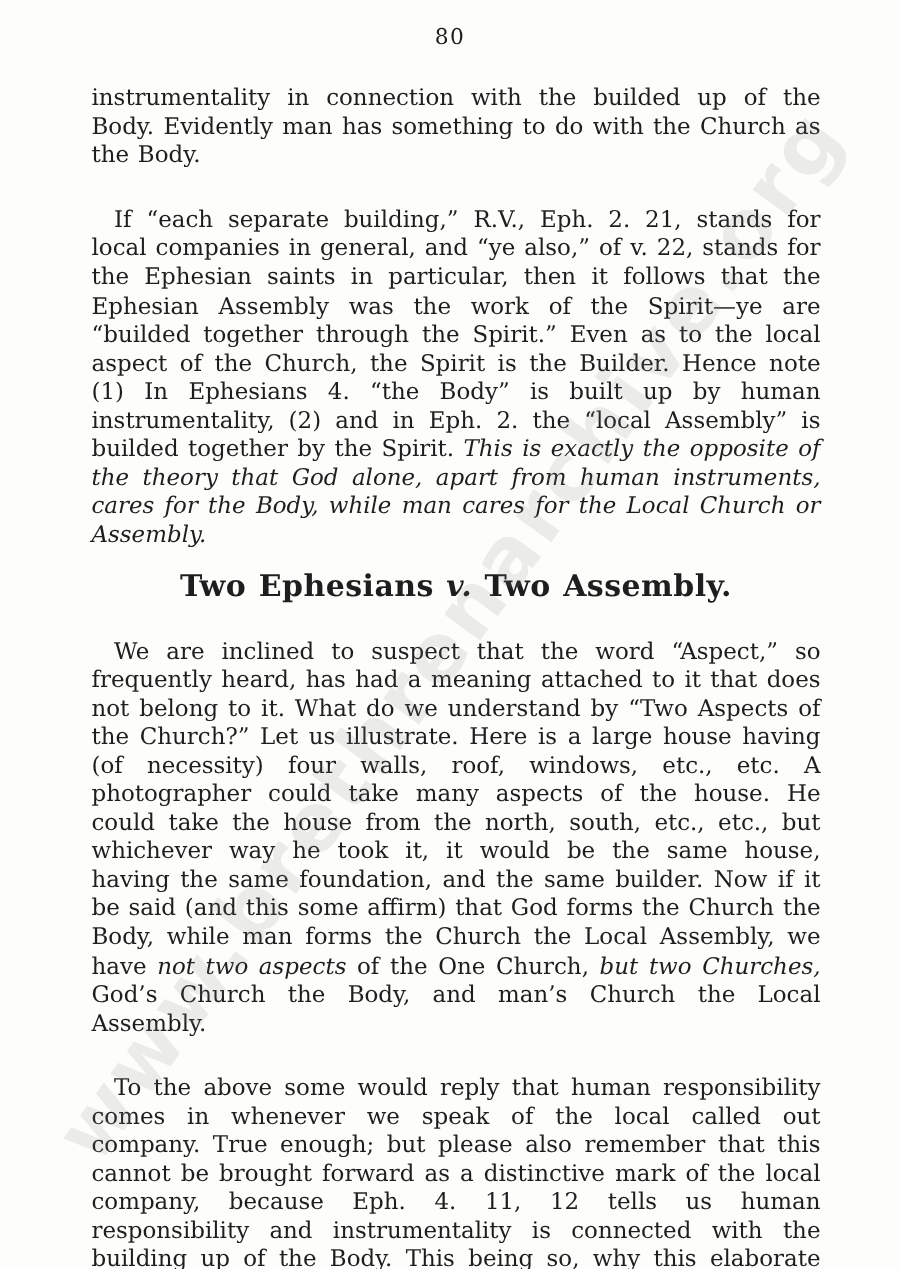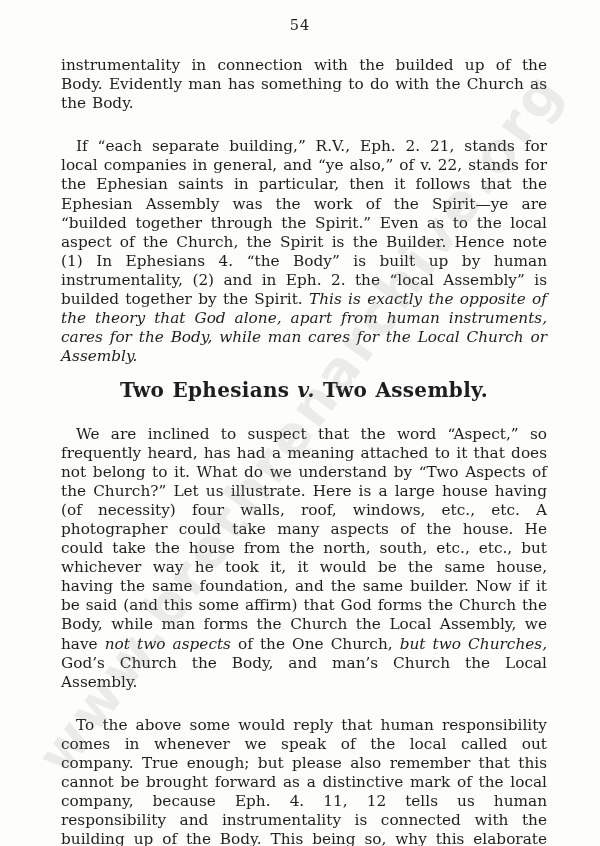--- a/index.html
+++ b/index.html
@@ -68,21 +68,21 @@
     user-select: none;
     z-index: 3;
   }
 </style>
 </head>
 <body>
 
 <div class="page">
   <div class="watermark">www.brethrenarchive.org</div>
 
-  <div class="page-number">54</div>
+  <div class="page-number">80</div>
 
   <main class="text-block" id="text-block">
       <p class="paragraph"><span>instrumentality in connection with the builded up of the Body. Evidently man has something to do with the Church as the Body.</span></p>
       <p class="paragraph indent"><span>If “each separate building,” R.V., Eph. 2. 21, stands for local companies in general, and “ye also,” of v. 22, stands for the Ephesian saints in particular, then it follows that the Ephesian Assembly was the work of the Spirit—ye are “builded together through the Spirit.” Even as to the local aspect of the Church, the Spirit is the Builder. Hence note (1) In Ephesians 4. “the Body” is built up by human instrumentality, (2) and in Eph. 2. the “local Assembly” is builded together by the Spirit. </span><span class="it">This is exactly the opposite of the theory that God alone, apart from human instruments, cares for the Body, while man cares for the Local Church or Assembly.</span></p>
       <h2 class="heading"><span>Two Ephesians </span><span class="it">v.</span><span> Two Assembly.</span></h2>
       <p class="paragraph indent"><span>We are inclined to suspect that the word “Aspect,” so frequently heard, has had a meaning attached to it that does not belong to it. What do we understand by “Two Aspects of the Church?” Let us illustrate. Here is a large house having (of necessity) four walls, roof, windows, etc., etc. A photographer could take many aspects of the house. He could take the house from the north, south, etc., etc., but whichever way he took it, it would be the same house, having the same foundation, and the same builder. Now if it be said (and this some affirm) that God forms the Church the Body, while man forms the Church the Local Assembly, we have </span><span class="it">not two aspects</span><span> of the One Church, </span><span class="it">but two Churches,</span><span> God’s Church the Body, and man’s Church the Local Assembly.</span></p>
       <p class="paragraph indent"><span>To the above some would reply that human responsibility comes in whenever we speak of the local called out company. True enough; but please also remember that this cannot be brought forward as a distinctive mark of the local company, because Eph. 4. 11, 12 tells us human responsibility and instrumentality is connected with the building up of the Body. This being so, why this elaborate attempt to differentiate between the body and the local</span></p>
     </main>
 </div>
 

